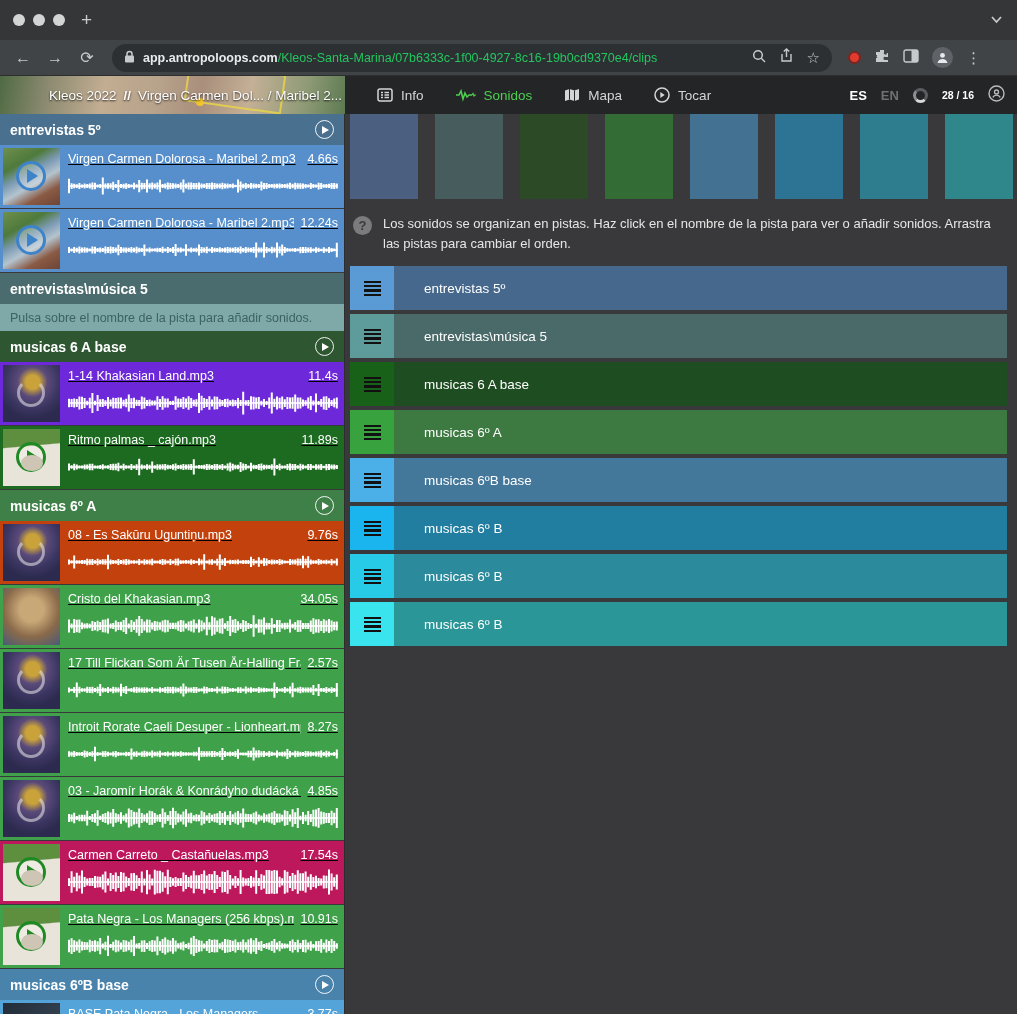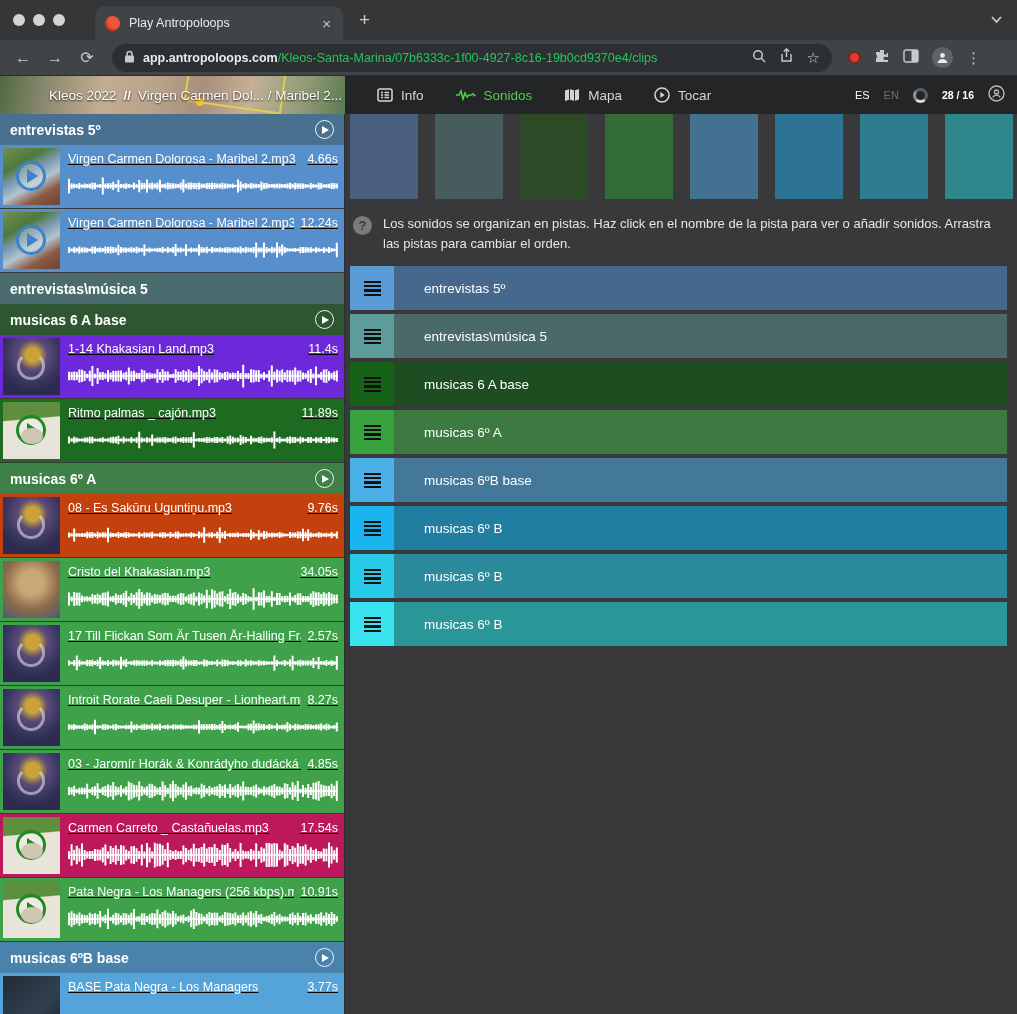--- a/index.html
+++ b/index.html
@@ -42,21 +42,21 @@
       border:2px solid #e8d44a; transform:rotate(8deg); opacity:.85; }
   .crumb-strip .pin { position:absolute; left:196px; top:22px; width:8px; height:8px; border-radius:50%; background:#f4c430; }
   .crumb { position:relative; z-index:2; height:100%; display:flex; align-items:center; padding-left:9px;
            color:#fff; font-size:13.5px; text-shadow:0 1px 2px rgba(0,0,0,.8); white-space:nowrap;margin-left:40px; }
   .crumb .sep { margin:0 7px; font-weight:bold; }
   .nav-tabs { flex:1; display:flex; align-items:center; padding-left:32px; gap:32px; }
   .nav-tab { display:flex; align-items:center; gap:8px; color:#d3d6d8; font-size:13.5px; }
   .nav-tab.active { color:#4fce51; }
   .nav-tab svg { display:block; }
   .hdr-right { display:flex; align-items:center; gap:14px; padding-right:12px; }
-  .lang { font-size:11px; font-weight:normal; }
+  .lang { font-size:13px; font-weight:bold; }
   .lang.on { color:#fff; } .lang.off { color:#6e7275; }
   .spinner { width:15px; height:15px; border-radius:50%; border:3px solid #5a5e61;
              border-bottom-color:#d7dadc; border-left-color:#8d9194; }
   .counter { color:#fff; font-size:10.5px; font-weight:bold; }
 
   
   .content { display:flex; height:900px; background:#39393b; }
 
   
   .sidebar { width:345px; overflow:hidden; flex-shrink:0; border-right:1px solid #2e2e30; }
@@ -107,25 +107,20 @@
 </style>
 </head>
 <body>
 
 <div class="tabstrip">
   <div class="lights">
     <span class="light"></span>
     <span class="light"></span>
     <span class="light"></span>
   </div>
-  <div class="tab">
-    <span class="favicon"></span>
-    <span class="tab-title">Play Antropoloops</span>
-    <span class="tab-close">×</span>
-  </div>
   <span class="newtab">+</span>
   <span class="tab-chevron">
     <svg width="13" height="9" viewBox="0 0 13 9">
         <polyline points="2,2 6.5,7 11,2" fill="none" stroke="#c7cacd" stroke-width="1.8"></polyline>
       </svg>
   </span>
 </div>
 
 <div class="toolbar">
   <span class="navbtn">←</span>
@@ -278,20 +273,21 @@
             <span class="clip-dur">12.24s</span>
           </div>
           <svg class="clip-wave" viewBox="0 0 270 26" preserveAspectRatio="none">
             <path d="M0.0 10.1h2v5.8h-2zM2.6 11.6h2v2.9h-2zM5.2 9.9h2v6.2h-2zM7.8 10.7h2v4.6h-2zM10.4 9.6h2v6.8h-2zM13.0 10.6h2v4.9h-2zM15.6 10.2h2v5.6h-2zM18.2 10.7h2v4.7h-2zM20.8 11.5h2v3.1h-2zM23.4 9.6h2v6.8h-2zM26.0 9.7h2v6.7h-2zM28.6 11.1h2v3.8h-2zM31.2 10.6h2v4.8h-2zM33.8 11.0h2v3.9h-2zM36.4 9.6h2v6.8h-2zM39.0 10.0h2v5.9h-2zM41.6 9.6h2v6.8h-2zM44.2 10.0h2v5.9h-2zM46.8 10.5h2v5.0h-2zM49.4 7.8h2v10.4h-2zM52.0 10.1h2v5.8h-2zM54.6 10.6h2v4.8h-2zM57.2 10.4h2v5.3h-2zM59.8 10.8h2v4.3h-2zM62.4 10.1h2v5.7h-2zM65.0 10.7h2v4.5h-2zM67.6 9.7h2v6.5h-2zM70.2 10.8h2v4.4h-2zM72.8 11.1h2v3.8h-2zM75.4 7.4h2v11.3h-2zM78.0 11.5h2v3.1h-2zM80.6 10.5h2v5.0h-2zM83.2 11.5h2v3.0h-2zM85.8 11.3h2v3.3h-2zM88.4 10.8h2v4.5h-2zM91.0 10.9h2v4.1h-2zM93.6 9.8h2v6.3h-2zM96.2 11.6h2v2.8h-2zM98.8 9.9h2v6.1h-2zM101.4 11.1h2v3.9h-2zM104.0 10.1h2v5.8h-2zM106.6 7.0h2v12.0h-2zM109.2 10.7h2v4.5h-2zM111.8 10.6h2v4.9h-2zM114.4 11.5h2v2.9h-2zM117.0 7.2h2v11.5h-2zM119.6 11.6h2v2.8h-2zM122.2 10.4h2v5.2h-2zM124.8 11.2h2v3.5h-2zM127.4 10.7h2v4.5h-2zM130.0 7.4h2v11.2h-2zM132.6 10.0h2v6.1h-2zM135.2 10.5h2v5.0h-2zM137.8 9.7h2v6.6h-2zM140.4 11.4h2v3.2h-2zM143.0 9.9h2v6.2h-2zM145.6 10.8h2v4.5h-2zM148.2 11.0h2v4.0h-2zM150.8 10.3h2v5.3h-2zM153.4 10.9h2v4.3h-2zM156.0 10.5h2v5.0h-2zM158.6 10.1h2v5.8h-2zM161.2 10.6h2v4.8h-2zM163.8 10.8h2v4.4h-2zM166.4 10.0h2v6.1h-2zM169.0 10.5h2v5.0h-2zM171.6 9.6h2v6.8h-2zM174.2 10.9h2v4.3h-2zM176.8 10.0h2v5.9h-2zM179.4 10.6h2v4.7h-2zM182.0 10.7h2v4.6h-2zM184.6 10.0h2v6.0h-2zM187.2 5.6h2v14.8h-2zM189.8 10.4h2v5.2h-2zM192.4 10.4h2v5.2h-2zM195.0 5.6h2v14.9h-2zM197.6 9.9h2v6.2h-2zM200.2 11.3h2v3.5h-2zM202.8 9.8h2v6.5h-2zM205.4 10.5h2v4.9h-2zM208.0 5.5h2v15.1h-2zM210.6 9.6h2v6.7h-2zM213.2 7.5h2v11.0h-2zM215.8 9.9h2v6.2h-2zM218.4 11.1h2v3.7h-2zM221.0 11.4h2v3.2h-2zM223.6 11.3h2v3.3h-2zM226.2 11.0h2v3.9h-2zM228.8 11.6h2v2.7h-2zM231.4 9.9h2v6.3h-2zM234.0 10.1h2v5.8h-2zM236.6 10.1h2v5.8h-2zM239.2 10.5h2v5.0h-2zM241.8 10.2h2v5.6h-2zM244.4 11.5h2v3.0h-2zM247.0 10.3h2v5.5h-2zM249.6 10.8h2v4.3h-2zM252.2 11.7h2v2.6h-2zM254.8 10.2h2v5.7h-2zM257.4 11.4h2v3.3h-2zM260.0 10.0h2v5.9h-2zM262.6 11.1h2v3.8h-2zM265.2 11.6h2v2.7h-2zM267.8 5.8h2v14.5h-2zM0 12.2h270v1.6H0z" fill="#fff"></path>
           </svg>
         </div>
       </div>
       <div class="sec-header" style="background: rgb(75, 108, 110);">
         <span>entrevistas\música 5</span>
       </div>
+      <div class="empty-msg" style="background: rgb(127, 169, 168); color: rgb(60, 97, 97);">Pulsa sobre el nombre de la pista para añadir sonidos.</div>
       <div class="sec-header" style="background: rgb(45, 86, 49);">
         <span>musicas 6 A base</span>
         <span class="sec-play">
           <i></i>
         </span>
       </div>
       <div class="clip" style="background: #6d28d9;">
         <div class="thumb t-footballer">
           <span class="ov-spin"></span>
         </div>

